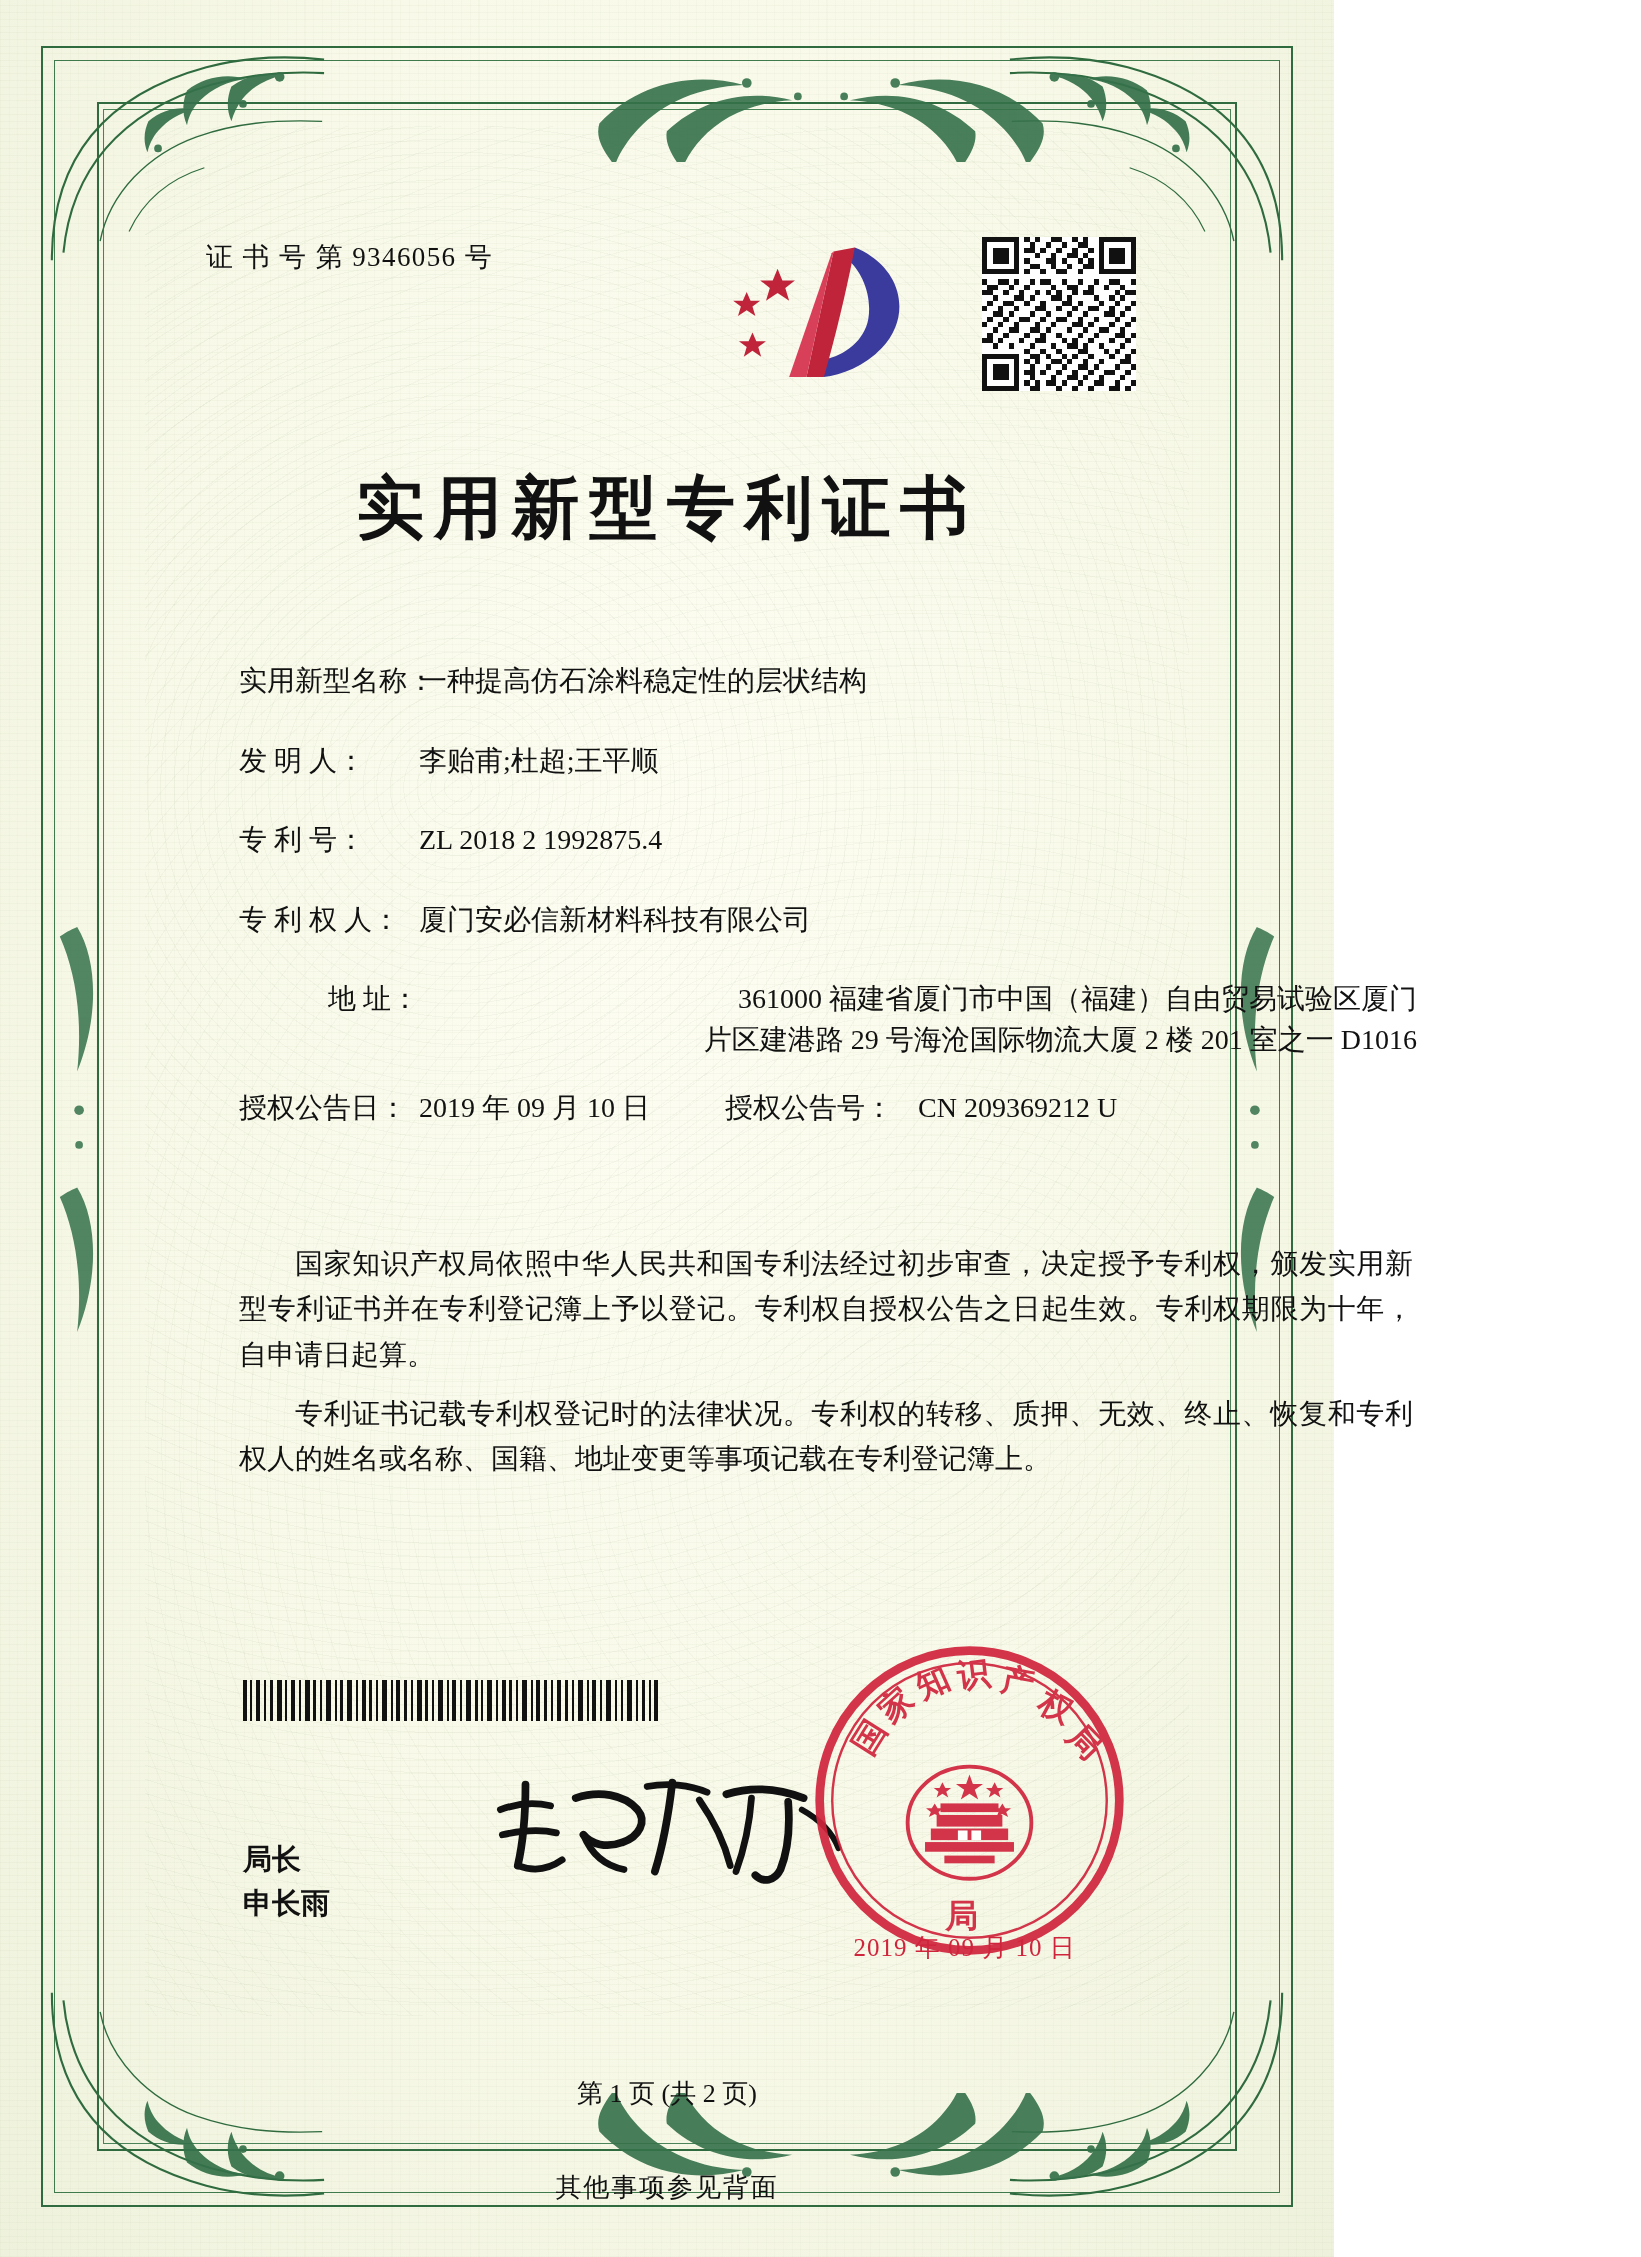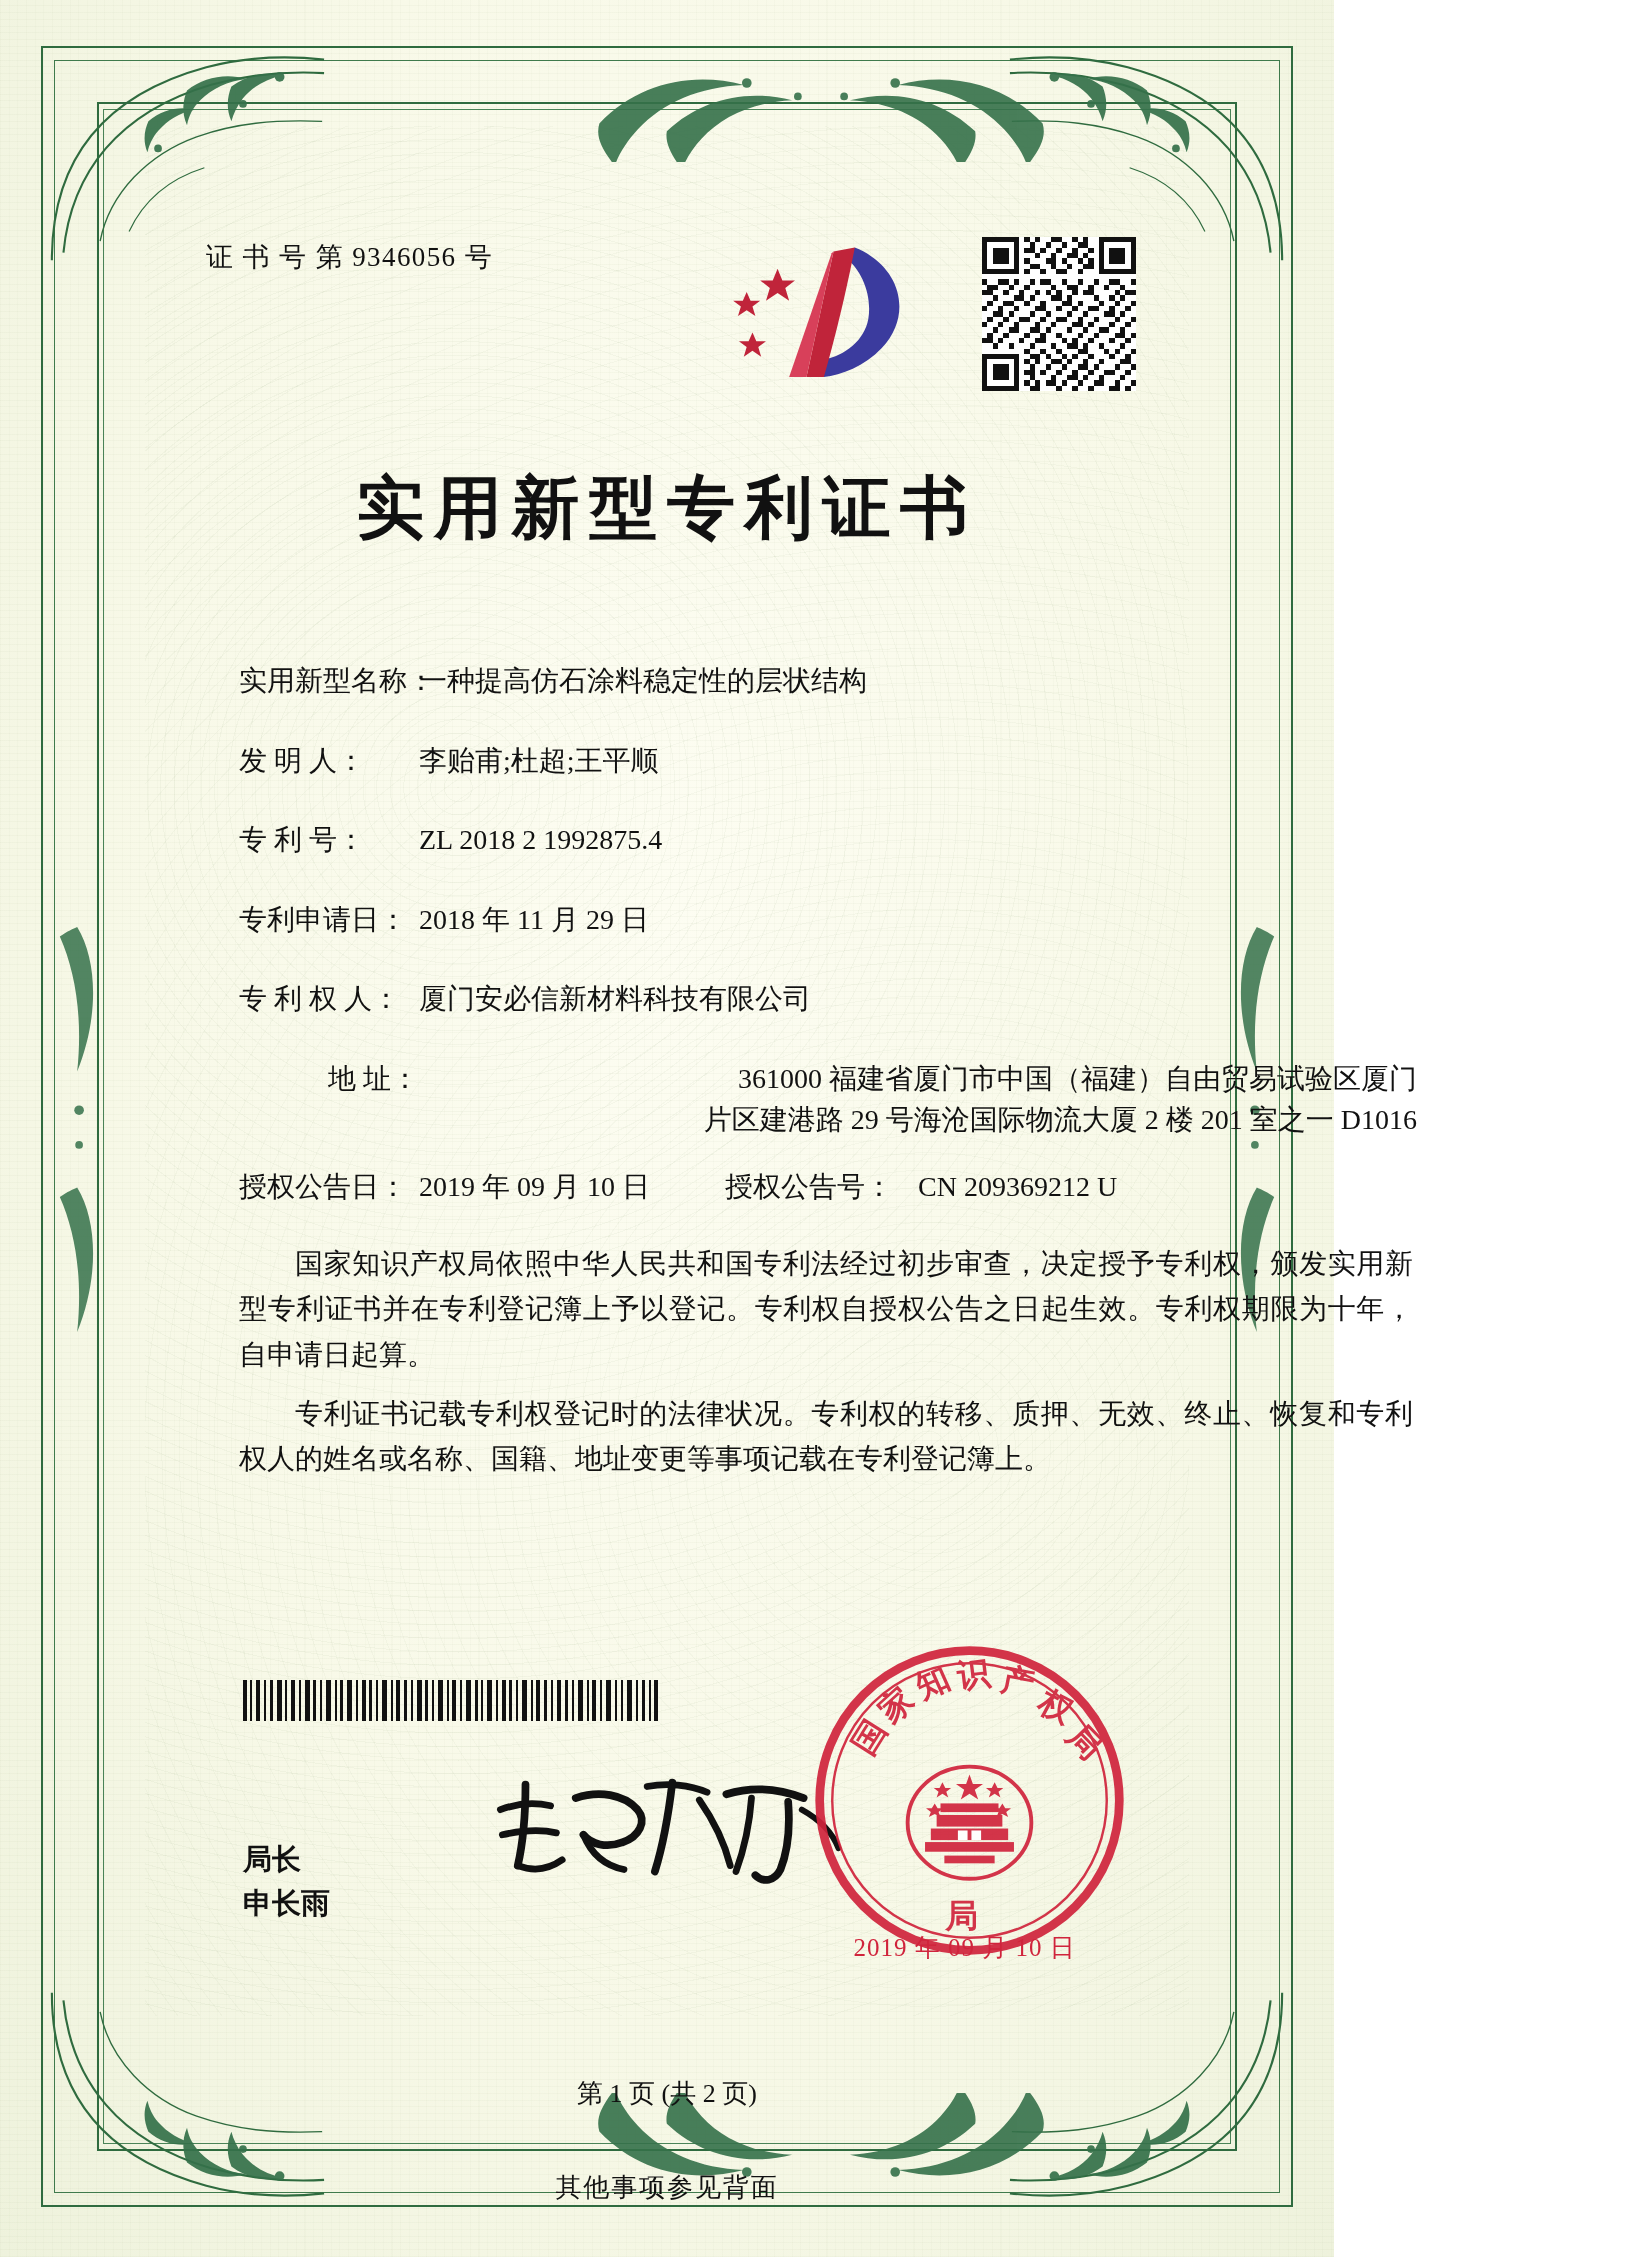--- a/index.html
+++ b/index.html
@@ -578,24 +578,20 @@
     </div>
     <div class="field-row">
       <div class="field-label">发 明 人：</div>
       <div class="field-value">李贻甫;杜超;王平顺</div>
     </div>
     <div class="field-row">
       <div class="field-label">专 利 号：</div>
       <div class="field-value">ZL 2018 2 1992875.4</div>
     </div>
     <div class="field-row">
-      <div class="field-label">专利申请日：</div>
-      <div class="field-value">2018 年 11 月 29 日</div>
-    </div>
-    <div class="field-row">
       <div class="field-label">专 利 权 人：</div>
       <div class="field-value">厦门安必信新材料科技有限公司</div>
     </div>
     <div class="field-row addr">
       <div class="field-label">地 址：</div>
       <div class="field-value">361000 福建省厦门市中国（福建）自由贸易试验区厦门
 片区建港路 29 号海沧国际物流大厦 2 楼 201 室之一 D1016</div>
     </div>
     <div class="field-row pub">
       <div class="field-label">授权公告日：</div>

